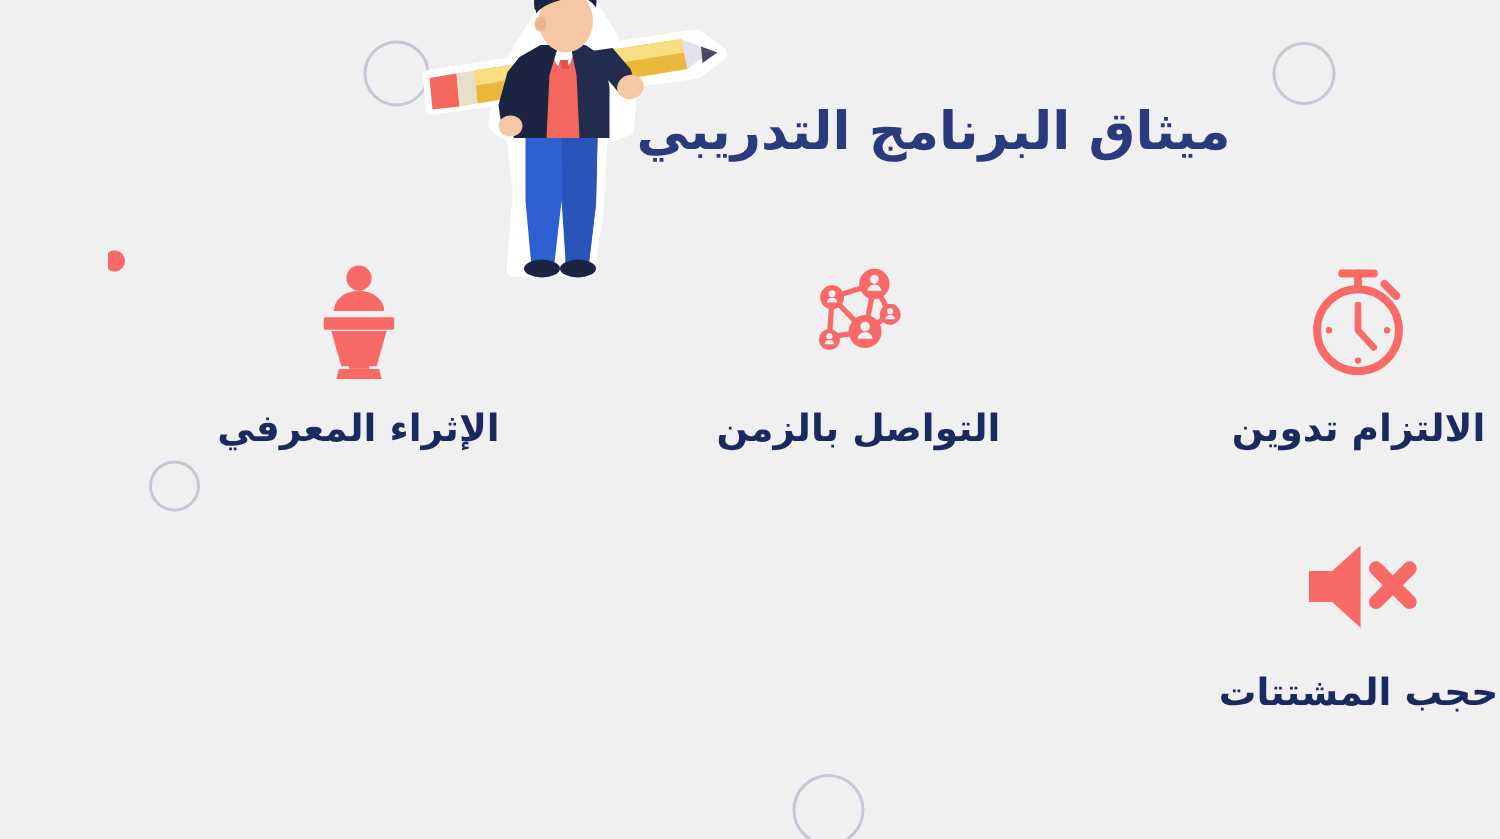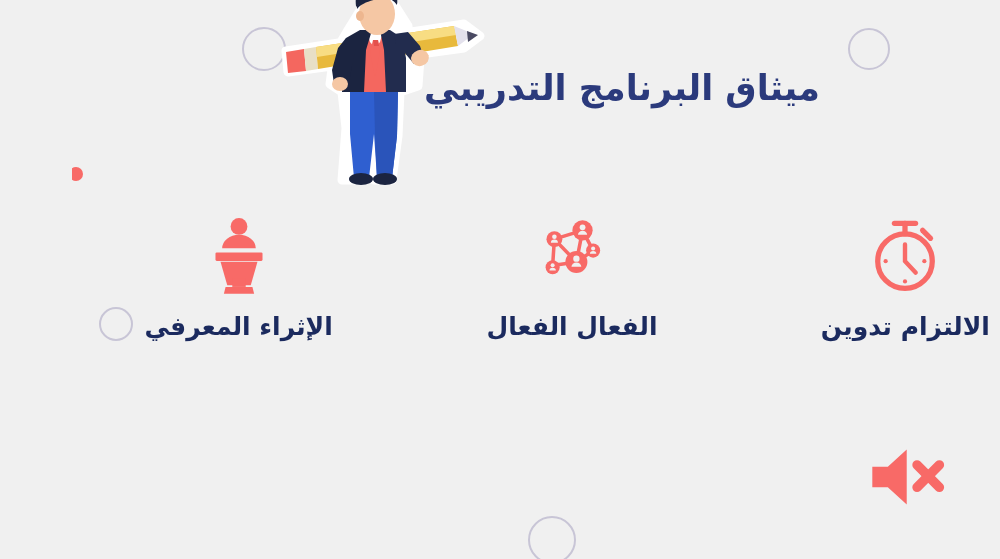--- a/index.html
+++ b/index.html
@@ -72,21 +72,21 @@
     height: 360px;
     display: grid;
     grid-template-columns: repeat(3, 1fr);
     grid-template-rows: repeat(2, 1fr);
     direction: rtl;
   }
   .charter-item {
     display: flex;
     flex-direction: column;
     align-items: center;
-    justify-content: flex-end;
+    justify-content: flex-start;
     padding-top: 8px;
   }
   .charter-item .icon-wrap {
     width: 92px;
     height: 92px;
     display: flex;
     align-items: center;
     justify-content: center;
   }
   .charter-item .icon-wrap svg {
@@ -242,21 +242,21 @@
             </g>
 
             <g transform="translate(28,64)">
               <circle cx="0" cy="0" r="8"></circle>
               <circle cx="0" cy="-2.4" r="2.3" fill="#f0f0f0"></circle>
               <path d="M-3.6 3.6 a3.6 3.2 0 0 1 7.2 0 z" fill="#f0f0f0"></path>
             </g>
           </g>
         </svg>
       </span>
-      <span class="charter-label">الفعال الفعال</span>
+      <span class="charter-label">التواصل بالزمن</span>
     </div>
 
     <div class="charter-item row1">
       <span class="icon-wrap">
         <svg viewBox="0 0 100 100" width="84" height="84" xmlns="http://www.w3.org/2000/svg">
           <g fill="#f86a67">
 
             <circle cx="50" cy="16" r="10"></circle>
 
             <path d="M30 42 a20 16 0 0 1 40 0 z"></path>
@@ -281,16 +281,17 @@
         <svg viewBox="0 0 100 100" width="86" height="86" xmlns="http://www.w3.org/2000/svg">
 
           <path d="M12 38 L30 38 L52 18 L52 82 L30 62 L12 62 Z" fill="#f86a67"></path>
 
           <g stroke="#f86a67" stroke-width="11" stroke-linecap="round">
             <line x1="64" y1="36" x2="90" y2="62"></line>
             <line x1="90" y1="36" x2="64" y2="62"></line>
           </g>
         </svg>
       </span>
+      <span class="charter-label">حجب المشتتات</span>
     </div>
 
   </div>
 </div>
 
 </body></html>

